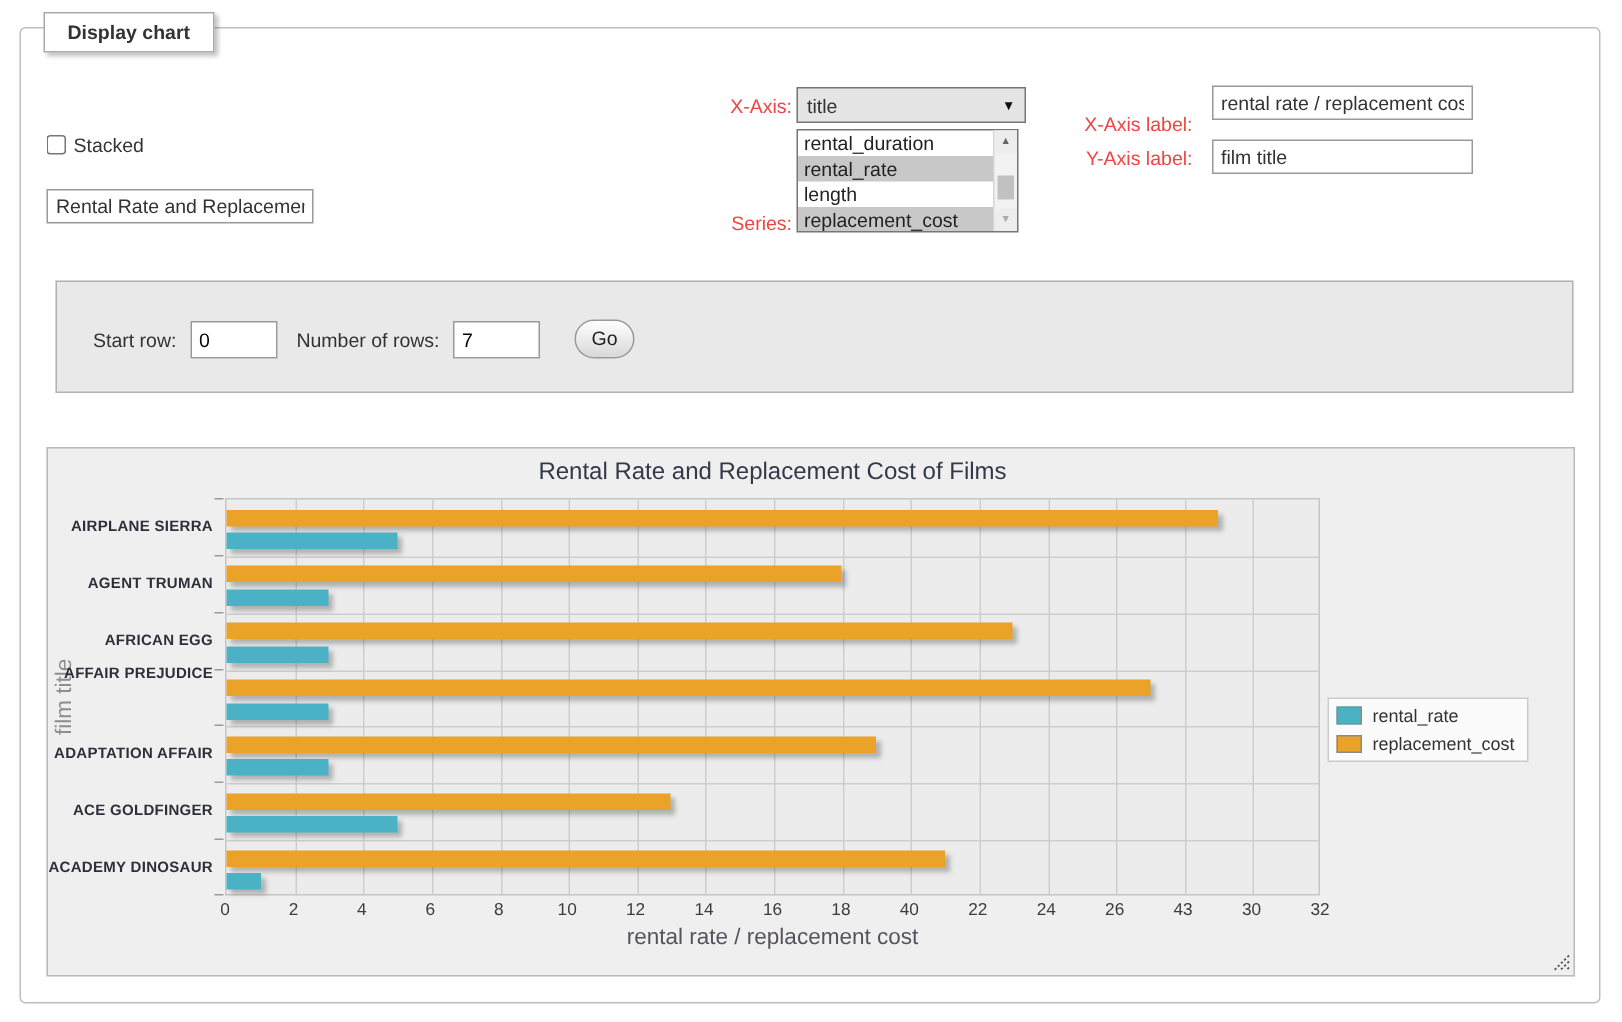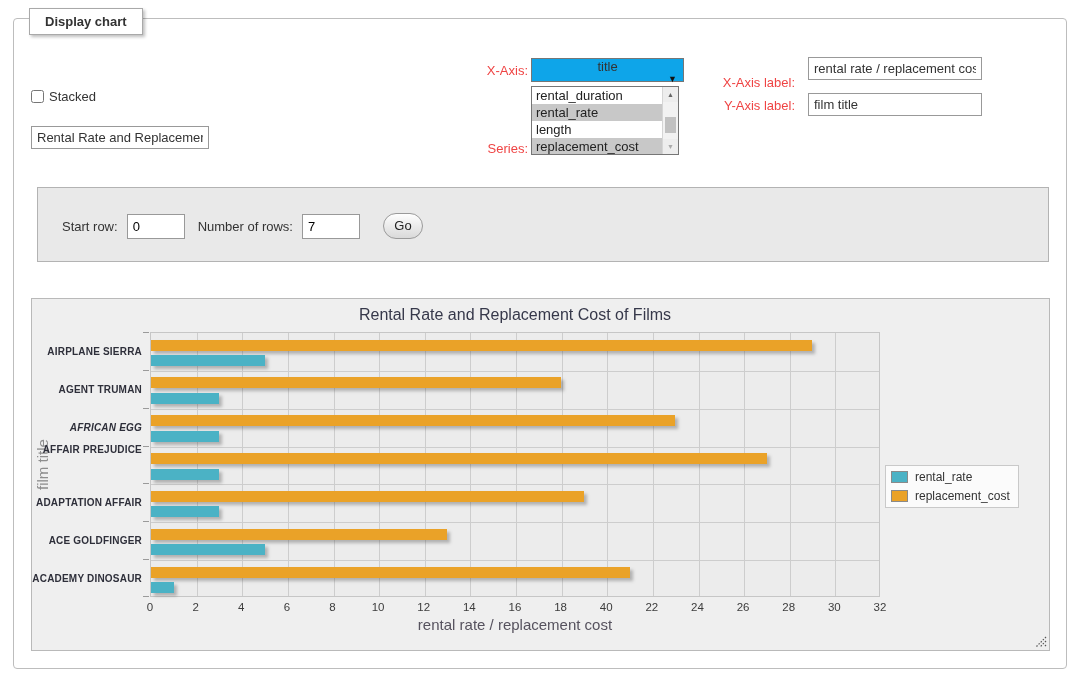--- a/index.html
+++ b/index.html
@@ -15,22 +15,22 @@
 
   .ctl-label { position:absolute; font-size:13px; color:#ef4444; text-align:right; }
   .txt { position:absolute; border:1px solid #999; background:#fff; font-size:13px;
     color:#333; padding:0 5px; height:23px; font-family:"Liberation Sans",sans-serif; }
 
   .radio-row { position:absolute; left:17px; top:38px; display:flex; align-items:center; gap:7px; font-size:13px; }
   .radio-item { display:flex; align-items:center; gap:4px; cursor:default; }
   .check-row { position:absolute; left:17px; top:70px; display:flex; align-items:center; gap:5px; font-size:13px; }
 
   .selectbox { position:absolute; left:517px; top:39px; width:153px; height:24px;
-    border:1px solid #767676; background:#0ea5e9; display:flex; align-items:center;
-    padding:0 6px; font-size:13px;flex-direction:column; }
+    border:1px solid #767676; background:#e5e5e5; display:flex; align-items:center;
+    padding:0 6px; font-size:13px; }
   .selectbox .arrow { margin-left:auto; font-size:9px; color:#111; }
 
   .listbox { position:absolute; left:517px; top:67px; width:148px; height:69px;
     border:1px solid #767676; background:#fff; display:flex; }
   .list-opts { flex:1; overflow:hidden; }
   .list-opt { height:17px; line-height:17px; font-size:13px; padding:0 4px;
     white-space:nowrap; color:#222; }
   .list-opt.sel { background:#c8c8c8; }
   .scrollbar { width:16px; background:#f2f2f2; border-left:1px solid #d5d5d5;
     display:flex; flex-direction:column; align-items:center; }
@@ -160,21 +160,21 @@
         <div class="bar" style="top: 157.929px; width: 433.209px; background: rgb(234, 162, 40);"></div>
         <div class="bar" style="top: 173.429px; width: 68.2094px; background: rgb(75, 178, 197);"></div>
         <div class="bar" style="top: 195.786px; width: 296.334px; background: rgb(234, 162, 40);"></div>
         <div class="bar" style="top: 211.286px; width: 113.834px; background: rgb(75, 178, 197);"></div>
         <div class="bar" style="top: 233.643px; width: 478.834px; background: rgb(234, 162, 40);"></div>
         <div class="bar" style="top: 249.143px; width: 22.5844px; background: rgb(75, 178, 197);"></div>
       </div>
     <div id="cats">
         <div class="cat-label" style="top: 46.9286px;">AIRPLANE SIERRA</div>
         <div class="cat-label" style="top: 84.7857px;">AGENT TRUMAN</div>
-        <div class="cat-label" style="top: 122.643px; font-style: italic;">AFRICAN EGG</div>
+        <div class="cat-label" style="top: 122.643px;">AFRICAN EGG</div>
         <div class="cat-label" style="top: 145px;">AFFAIR PREJUDICE</div>
         <div class="cat-label" style="top: 198.357px;">ADAPTATION AFFAIR</div>
         <div class="cat-label" style="top: 236.214px;">ACE GOLDFINGER</div>
         <div class="cat-label" style="top: 274.071px;">ACADEMY DINOSAUR</div>
         <div class="ytick" style="top: 33px;"></div>
         <div class="ytick" style="top: 70.8571px;"></div>
         <div class="ytick" style="top: 108.714px;"></div>
         <div class="ytick" style="top: 146.571px;"></div>
         <div class="ytick" style="top: 184.429px;"></div>
         <div class="ytick" style="top: 222.286px;"></div>
@@ -189,21 +189,21 @@
         <span class="x-tick-label" style="left: 285.5px;">8</span>
         <span class="x-tick-label" style="left: 331.125px;">10</span>
         <span class="x-tick-label" style="left: 376.75px;">12</span>
         <span class="x-tick-label" style="left: 422.375px;">14</span>
         <span class="x-tick-label" style="left: 468px;">16</span>
         <span class="x-tick-label" style="left: 513.625px;">18</span>
         <span class="x-tick-label" style="left: 559.25px;">40</span>
         <span class="x-tick-label" style="left: 604.875px;">22</span>
         <span class="x-tick-label" style="left: 650.5px;">24</span>
         <span class="x-tick-label" style="left: 696.125px;">26</span>
-        <span class="x-tick-label" style="left: 741.75px;">28</span>
+        <span class="x-tick-label" style="left: 741.75px;">43</span>
         <span class="x-tick-label" style="left: 787.375px;">30</span>
         <span class="x-tick-label" style="left: 833px;">32</span>
       </div>
     <div class="x-axis-title">rental rate / replacement cost</div>
     <div class="chart-legend">
         <div class="leg-row">
           <span class="leg-swatch" style="background: rgb(75, 178, 197);"></span>
           <span class="leg-label">rental_rate</span>
         </div>
         <div class="leg-row">

